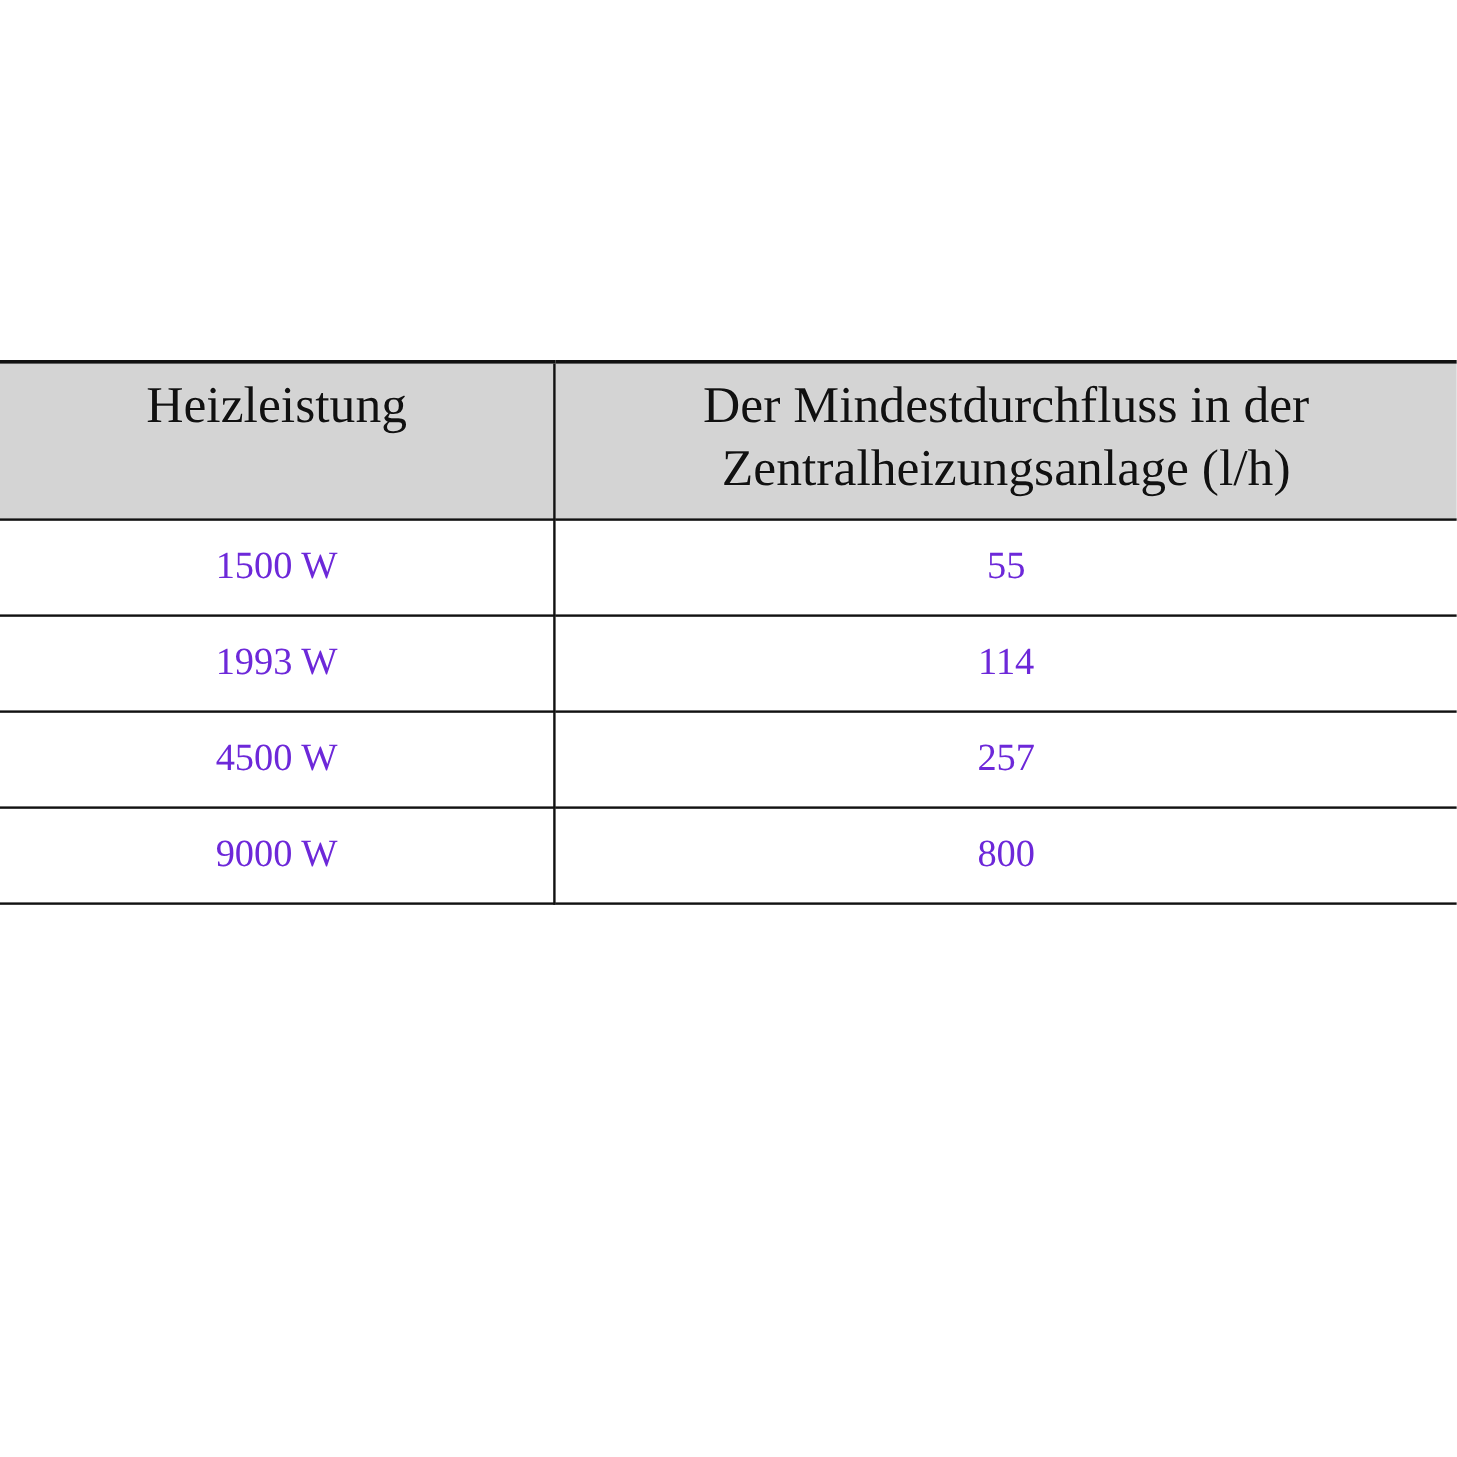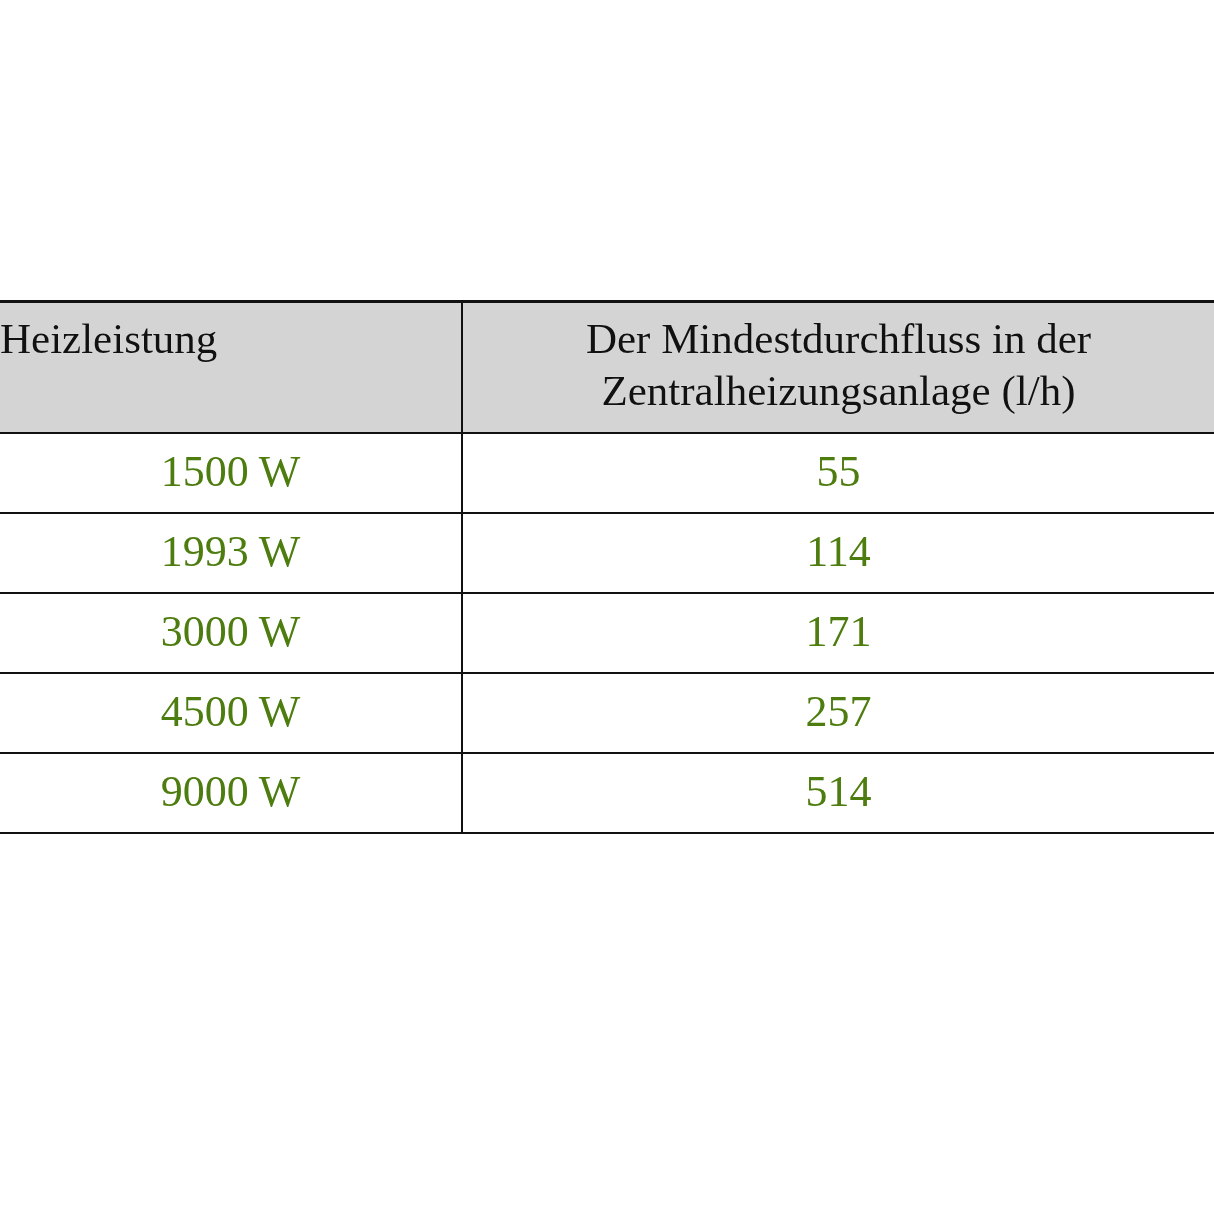--- a/index.html
+++ b/index.html
@@ -47,39 +47,39 @@
     padding: 10px 0 14px 0;
     vertical-align: top;
     font-weight: normal;
     font-size: 43px;
     line-height: 1.22;
     color: #111111;
     text-rendering: optimizeLegibility;
   }
 
   th.header-power {
-    text-align: left;
+    text-align: center;
     padding-left: 24px;
     border-right: 2px solid #111111;
   }
 
   th.header-flow {
     text-align: center;
     padding-left: 22px;
     padding-right: 10px;
   }
 
   
   tbody tr.data-row td {
     border-bottom: 2px solid #111111;
     padding: 4px 0 6px 0;
-    font-size: 44px;
+    font-size: 32px;
     line-height: 1.3;
     text-align: center;
-    color: #4d7c0f;
+    color: #6d28d9;
     background: #ffffff;
     height: 68px;
   }
 
   tbody tr.data-row td.cell-power {
     border-right: 2px solid #111111;
   }
 
   tbody tr.data-row:last-child td {
     border-bottom: 2px solid #111111;
@@ -116,28 +116,24 @@
       <tbody>
         <tr class="data-row">
           <td class="cell-power">1500 W</td>
           <td class="cell-flow">55</td>
         </tr>
         <tr class="data-row">
           <td class="cell-power">1993 W</td>
           <td class="cell-flow">114</td>
         </tr>
         <tr class="data-row">
-          <td class="cell-power">3000 W</td>
-          <td class="cell-flow">171</td>
-        </tr>
-        <tr class="data-row">
           <td class="cell-power">4500 W</td>
           <td class="cell-flow">257</td>
         </tr>
         <tr class="data-row">
           <td class="cell-power">9000 W</td>
-          <td class="cell-flow">514</td>
+          <td class="cell-flow">800</td>
         </tr>
       </tbody>
     </table>
   </div>
 
 </div>
 
 </body></html>

